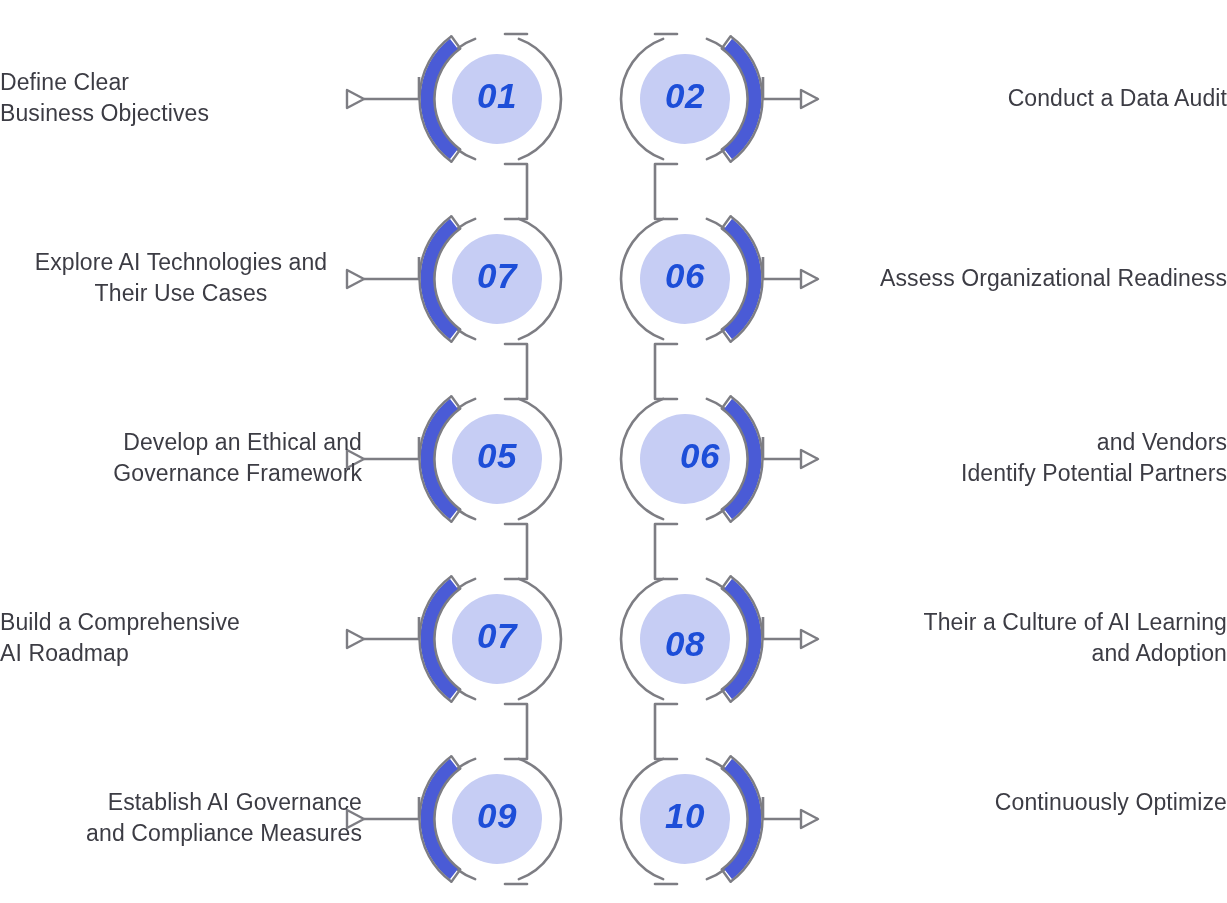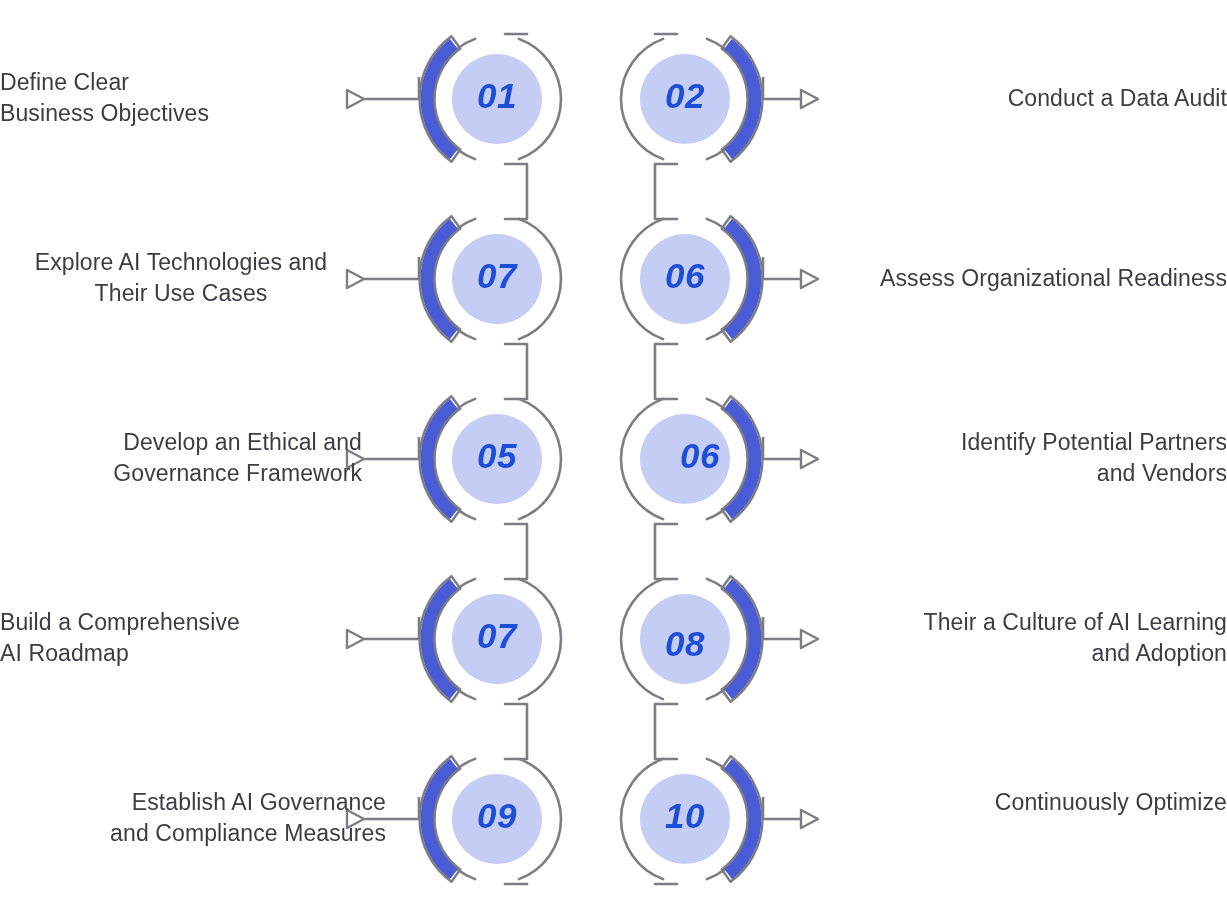--- a/index.html
+++ b/index.html
@@ -193,32 +193,32 @@
         <div>Their Use Cases</div>
       </div>
       <div class="step-label label-right-wrap" style="top: 263px;">
         <div>Assess Organizational Readiness</div>
       </div>
       <div class="step-label label-left-wrap" style="top: 427px; left: 0px; width: 362px; text-align: right;">
         <div>Develop an Ethical and</div>
         <div>Governance Framework</div>
       </div>
       <div class="step-label label-right-wrap" style="top: 427px;">
+        <div>and Vendors</div>
         <div>Identify Potential Partners</div>
-        <div>and Vendors</div>
       </div>
       <div class="step-label label-left-wrap" style="top: 607px; left: 0px; width: 362px; text-align: left;">
         <div>Build a Comprehensive</div>
         <div>AI Roadmap</div>
       </div>
       <div class="step-label label-right-wrap" style="top: 607px;">
         <div>Their a Culture of AI Learning</div>
         <div>and Adoption</div>
       </div>
-      <div class="step-label label-left-wrap" style="top: 787px; left: 0px; width: 362px; text-align: right; margin-left: 24px;">
+      <div class="step-label label-left-wrap" style="top: 787px; left: 0px; width: 362px; text-align: right;">
         <div>Establish AI Governance</div>
         <div>and Compliance Measures</div>
       </div>
       <div class="step-label label-right-wrap" style="top: 787px;">
         <div>Continuously Optimize</div>
       </div>
     </div>
   <div id="numbers">
       <div class="num" style="left: 437px; top: 76px;">01</div>
       <div class="num" style="left: 625px; top: 76px;">02</div>

